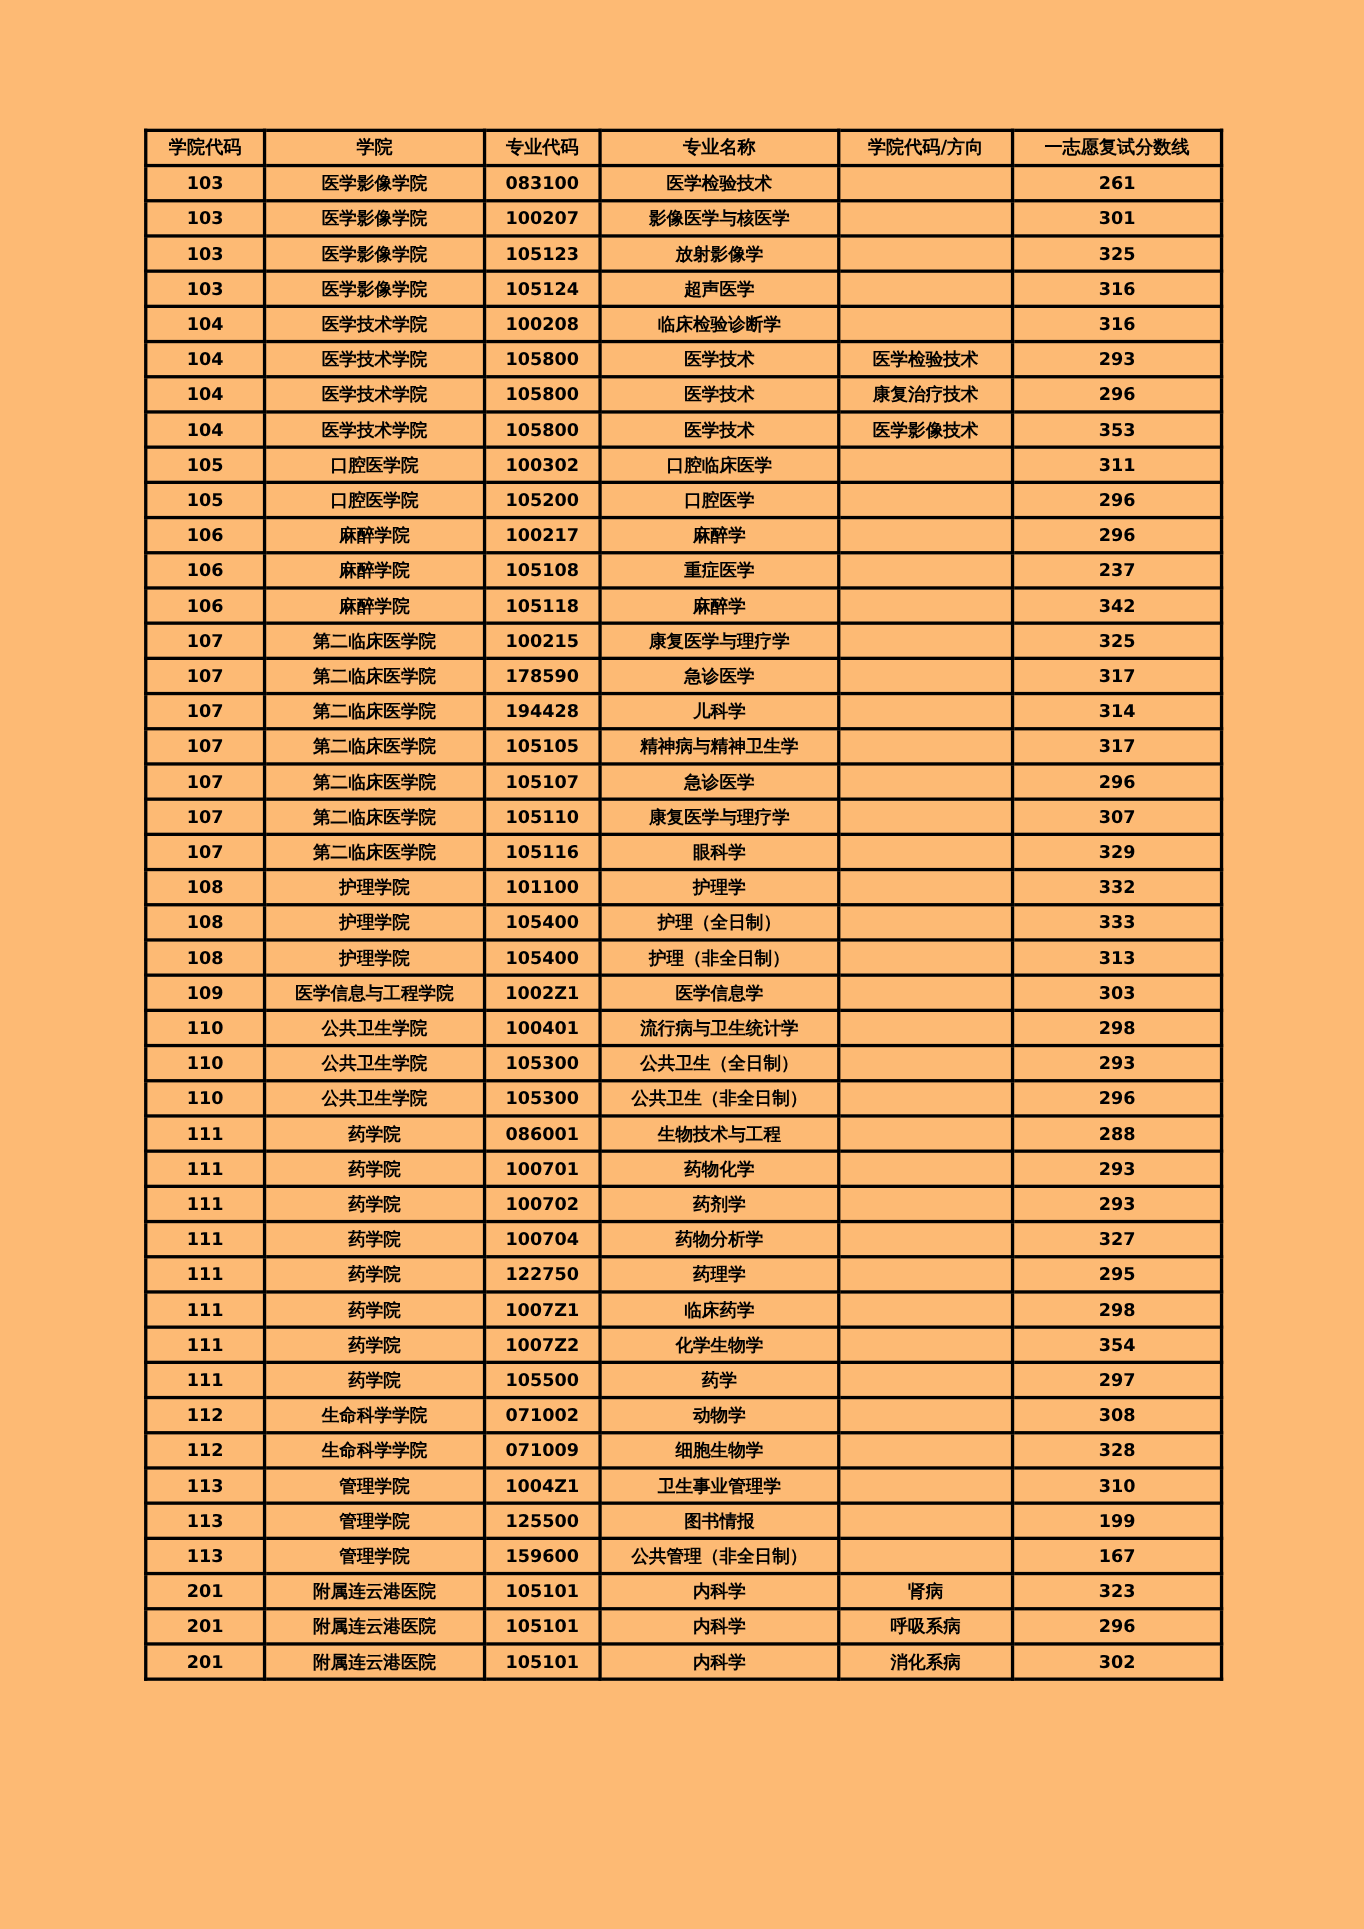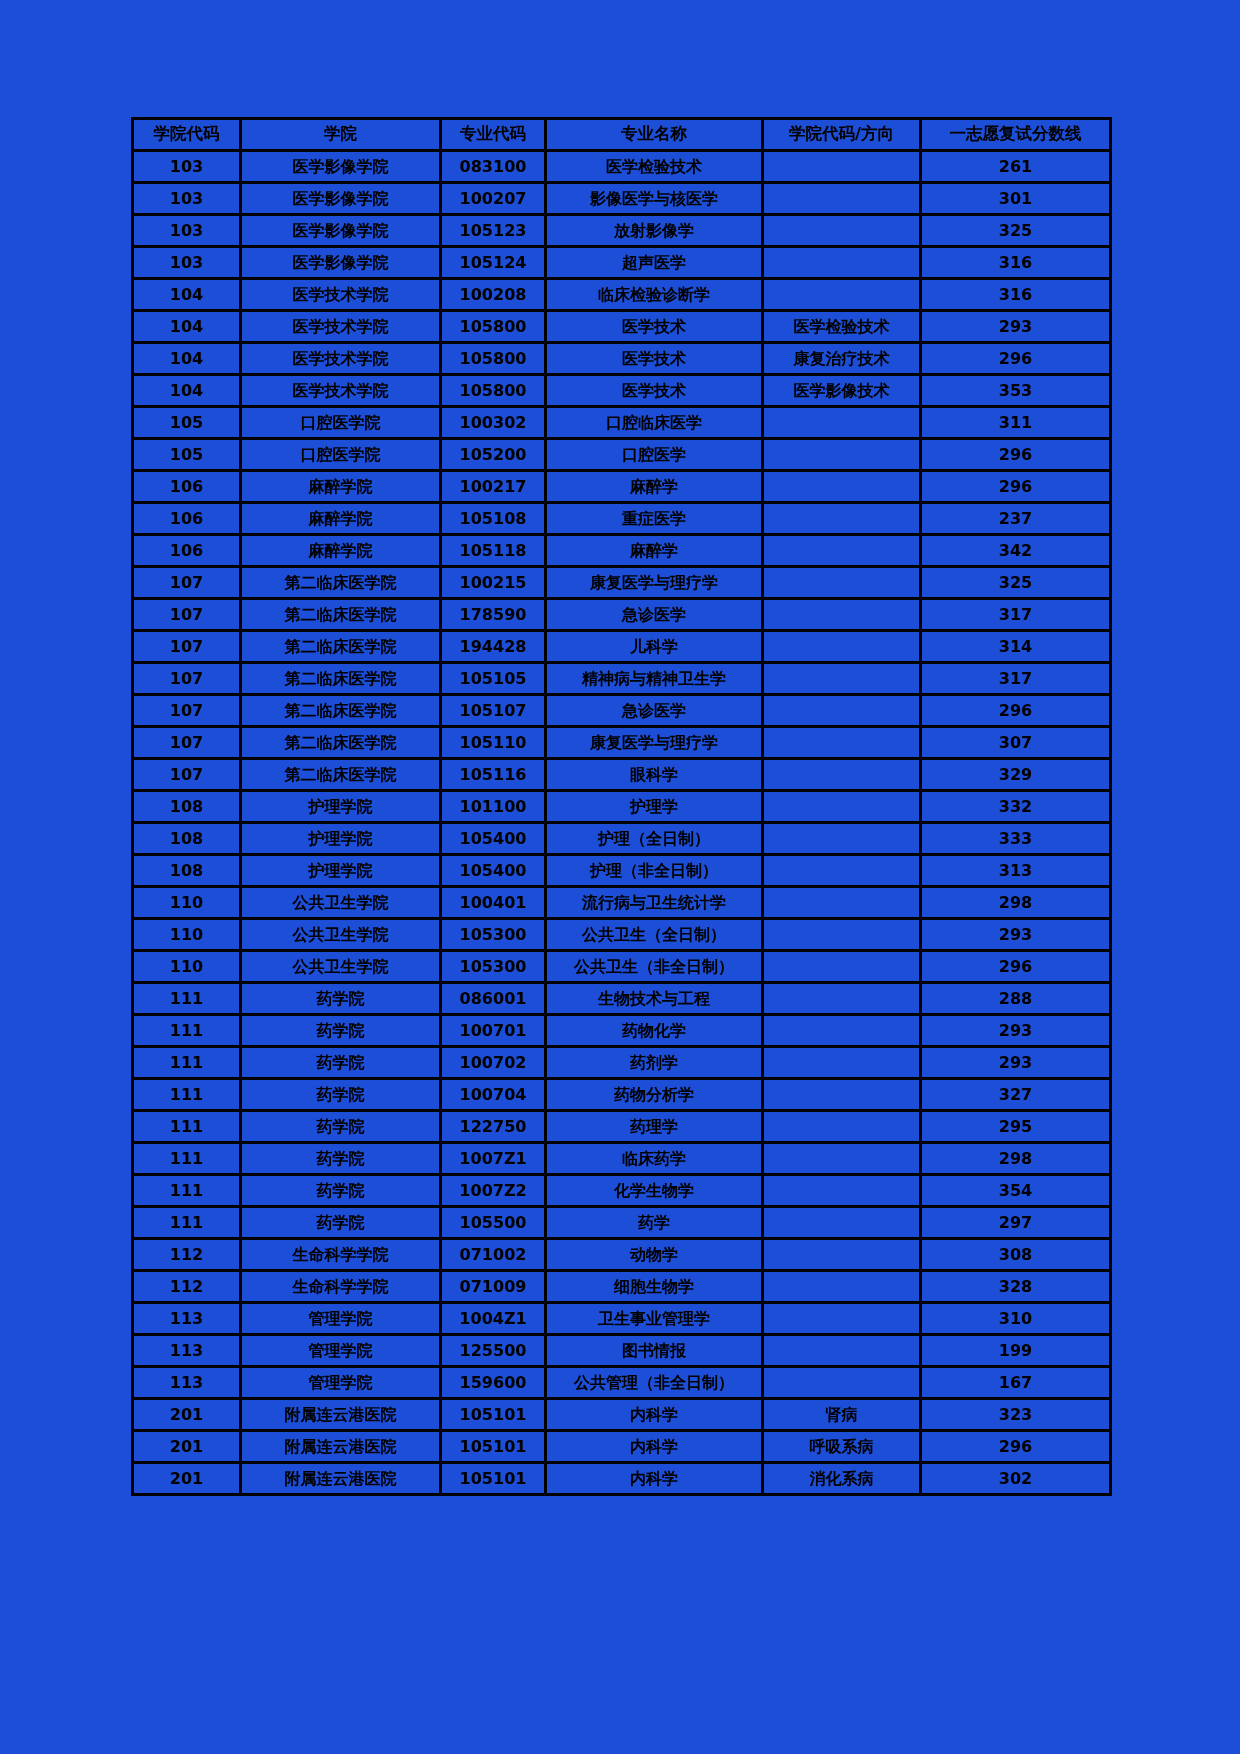--- a/index.html
+++ b/index.html
@@ -5,21 +5,21 @@
   html, body {
     margin: 0;
     padding: 0;
     background: #ffffff;
     font-family: "DejaVu Sans", "Liberation Sans", sans-serif;
   }
   .page {
     position: relative;
     width: 1240px;
     height: 1754px;
-    background: #1d4ed8;
+    background: #fdba74;
     overflow: hidden;
   }
   table.score-table {
     position: absolute;
     left: 131px;
     top: 117px;
     width: 978px;
     border-collapse: collapse;
     table-layout: fixed;
     color: #000000;
@@ -249,20 +249,28 @@
         </tr>
         <tr>
           <td>108</td>
           <td>护理学院</td>
           <td>105400</td>
           <td>护理（非全日制）</td>
           <td></td>
           <td>313</td>
         </tr>
         <tr>
+          <td>109</td>
+          <td>医学信息与工程学院</td>
+          <td>1002Z1</td>
+          <td>医学信息学</td>
+          <td></td>
+          <td>303</td>
+        </tr>
+        <tr>
           <td>110</td>
           <td>公共卫生学院</td>
           <td>100401</td>
           <td>流行病与卫生统计学</td>
           <td></td>
           <td>298</td>
         </tr>
         <tr>
           <td>110</td>
           <td>公共卫生学院</td>

